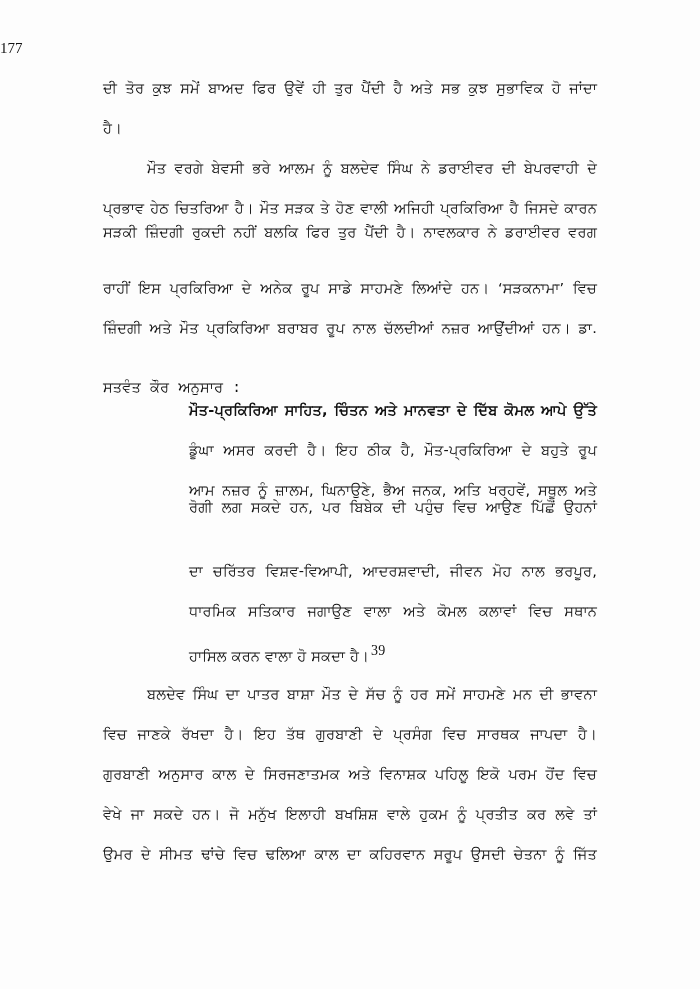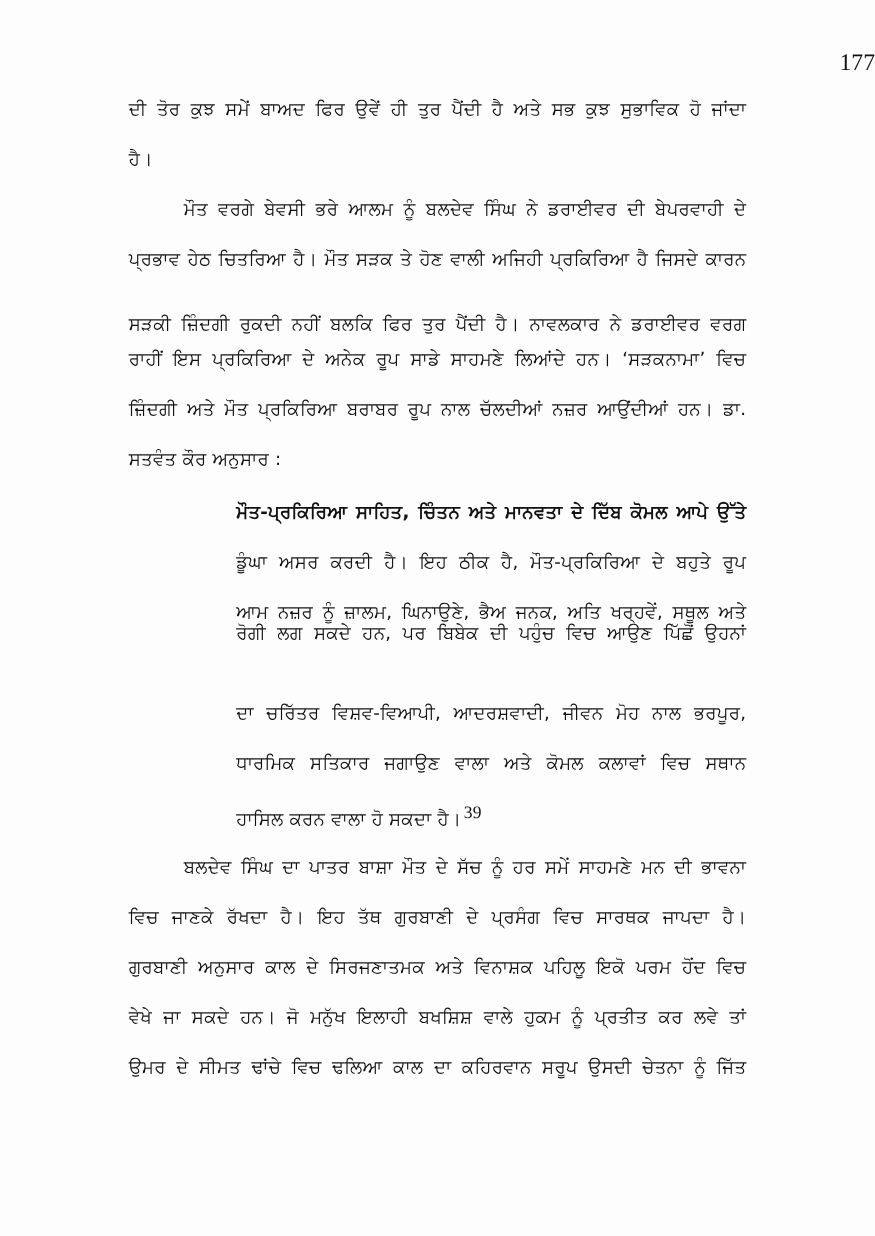--- a/index.html
+++ b/index.html
@@ -13,23 +13,23 @@
       position: relative;
       overflow: hidden;
       font-family: "DejaVu Sans", sans-serif;
       color: #111;
     }
     .page-number {
       position: absolute;
       top: 40px;
       left: 0;
       width: 700px;
-      text-align: right;
+      text-align: left;
       font-family: "Liberation Serif", serif;
-      font-size: 19px;
+      font-size: 15px;
       color: #111;
     }
     .line {
       position: absolute;
       left: 103px;
       width: 494px;
       font-size: 14.5px;
       line-height: 20px;
       white-space: nowrap;
       text-align: justify;
@@ -61,24 +61,24 @@
   <div class="page-number">177</div>
 
   <div>
     <div class="line" style="top:78px;font-family:Liberation Serif, serif;">ਦੀ ਤੋਰ ਕੁਝ ਸਮੇਂ ਬਾਅਦ ਫਿਰ ਉਵੇਂ ਹੀ ਤੁਰ ਪੈਂਦੀ ਹੈ ਅਤੇ ਸਭ ਕੁਝ ਸੁਭਾਵਿਕ ਹੋ ਜਾਂਦਾ</div>
     <div class="line last" style="top:118px;">ਹੈ।</div>
   </div>
 
   <div>
     <div class="line indent" style="top:158px;">ਮੌਤ ਵਰਗੇ ਬੇਵਸੀ ਭਰੇ ਆਲਮ ਨੂੰ ਬਲਦੇਵ ਸਿੰਘ ਨੇ ਡਰਾਈਵਰ ਦੀ ਬੇਪਰਵਾਹੀ ਦੇ</div>
     <div class="line" style="top:198px;">ਪ੍ਰਭਾਵ ਹੇਠ ਚਿਤਰਿਆ ਹੈ। ਮੌਤ ਸੜਕ ਤੇ ਹੋਣ ਵਾਲੀ ਅਜਿਹੀ ਪ੍ਰਕਿਰਿਆ ਹੈ ਜਿਸਦੇ ਕਾਰਨ</div>
-    <div class="line" style="top:250px;">ਸੜਕੀ ਜ਼ਿੰਦਗੀ ਰੁਕਦੀ ਨਹੀਂ ਬਲਕਿ ਫਿਰ ਤੁਰ ਪੈਂਦੀ ਹੈ। ਨਾਵਲਕਾਰ ਨੇ ਡਰਾਈਵਰ ਵਰਗ</div>
+    <div class="line" style="top:222px;">ਸੜਕੀ ਜ਼ਿੰਦਗੀ ਰੁਕਦੀ ਨਹੀਂ ਬਲਕਿ ਫਿਰ ਤੁਰ ਪੈਂਦੀ ਹੈ। ਨਾਵਲਕਾਰ ਨੇ ਡਰਾਈਵਰ ਵਰਗ</div>
     <div class="line" style="top:278px;">ਰਾਹੀਂ ਇਸ ਪ੍ਰਕਿਰਿਆ ਦੇ ਅਨੇਕ ਰੂਪ ਸਾਡੇ ਸਾਹਮਣੇ ਲਿਆਂਦੇ ਹਨ। ‘ਸੜਕਨਾਮਾ’ ਵਿਚ</div>
     <div class="line" style="top:318px;">ਜ਼ਿੰਦਗੀ ਅਤੇ ਮੌਤ ਪ੍ਰਕਿਰਿਆ ਬਰਾਬਰ ਰੂਪ ਨਾਲ ਚੱਲਦੀਆਂ ਨਜ਼ਰ ਆਉਂਦੀਆਂ ਹਨ। ਡਾ.</div>
-    <div class="line last" style="top:358px;">ਸਤਵੰਤ ਕੌਰ ਅਨੁਸਾਰ :</div>
+    <div class="line last" style="top:378px;font-family:Liberation Mono, monospace;">ਸਤਵੰਤ ਕੌਰ ਅਨੁਸਾਰ :</div>
   </div>
 
   <div>
     <div class="line quote" style="top:400px;font-weight:bold;">ਮੌਤ-ਪ੍ਰਕਿਰਿਆ ਸਾਹਿਤ, ਚਿੰਤਨ ਅਤੇ ਮਾਨਵਤਾ ਦੇ ਦਿੱਬ ਕੋਮਲ ਆਪੇ ਉੱਤੇ</div>
     <div class="line quote" style="top:440px;">ਡੂੰਘਾ ਅਸਰ ਕਰਦੀ ਹੈ। ਇਹ ਠੀਕ ਹੈ, ਮੌਤ-ਪ੍ਰਕਿਰਿਆ ਦੇ ਬਹੁਤੇ ਰੂਪ</div>
     <div class="line quote" style="top:480px;">ਆਮ ਨਜ਼ਰ ਨੂੰ ਜ਼ਾਲਮ, ਘਿਨਾਉਣੇ, ਭੈਅ ਜਨਕ, ਅਤਿ ਖਰ੍ਹਵੇਂ, ਸਥੂਲ ਅਤੇ</div>
     <div class="line quote" style="top:497px;">ਰੋਗੀ ਲਗ ਸਕਦੇ ਹਨ, ਪਰ ਬਿਬੇਕ ਦੀ ਪਹੁੰਚ ਵਿਚ ਆਉਣ ਪਿੱਛੋਂ ਉਹਨਾਂ</div>
     <div class="line quote" style="top:561px;">ਦਾ ਚਰਿੱਤਰ ਵਿਸ਼ਵ-ਵਿਆਪੀ, ਆਦਰਸ਼ਵਾਦੀ, ਜੀਵਨ ਮੋਹ ਨਾਲ ਭਰਪੂਰ,</div>
     <div class="line quote" style="top:601px;">ਧਾਰਮਿਕ ਸਤਿਕਾਰ ਜਗਾਉਣ ਵਾਲਾ ਅਤੇ ਕੋਮਲ ਕਲਾਵਾਂ ਵਿਚ ਸਥਾਨ</div>
     <div class="line quote last" style="top:641px;"><span>ਹਾਸਿਲ ਕਰਨ ਵਾਲਾ ਹੋ ਸਕਦਾ ਹੈ।</span><sup class="footnote">39</sup></div>

